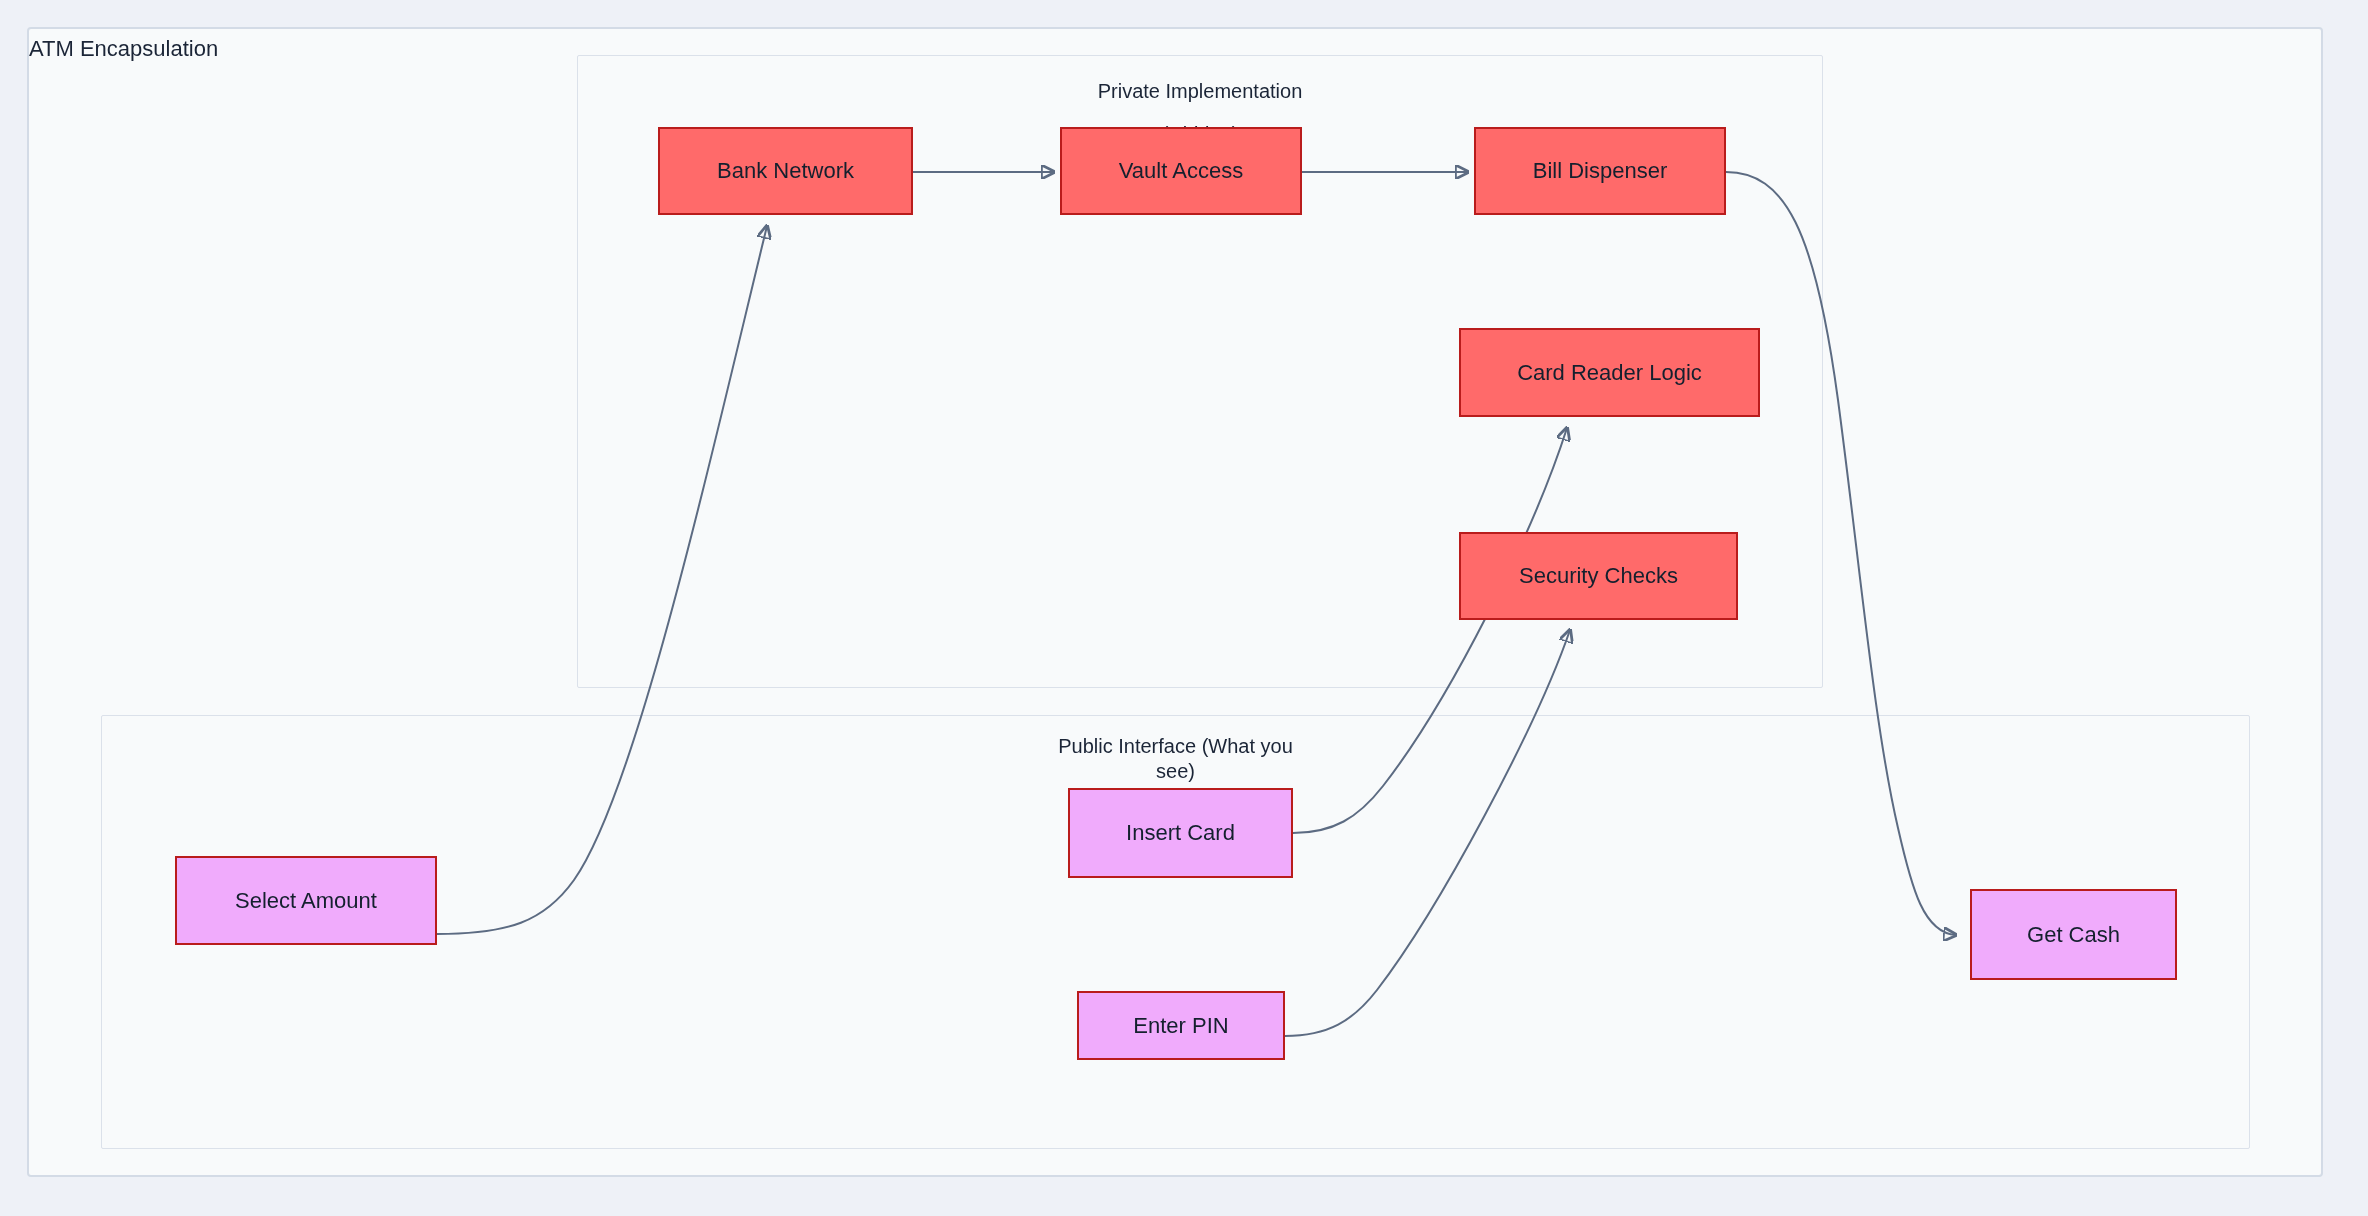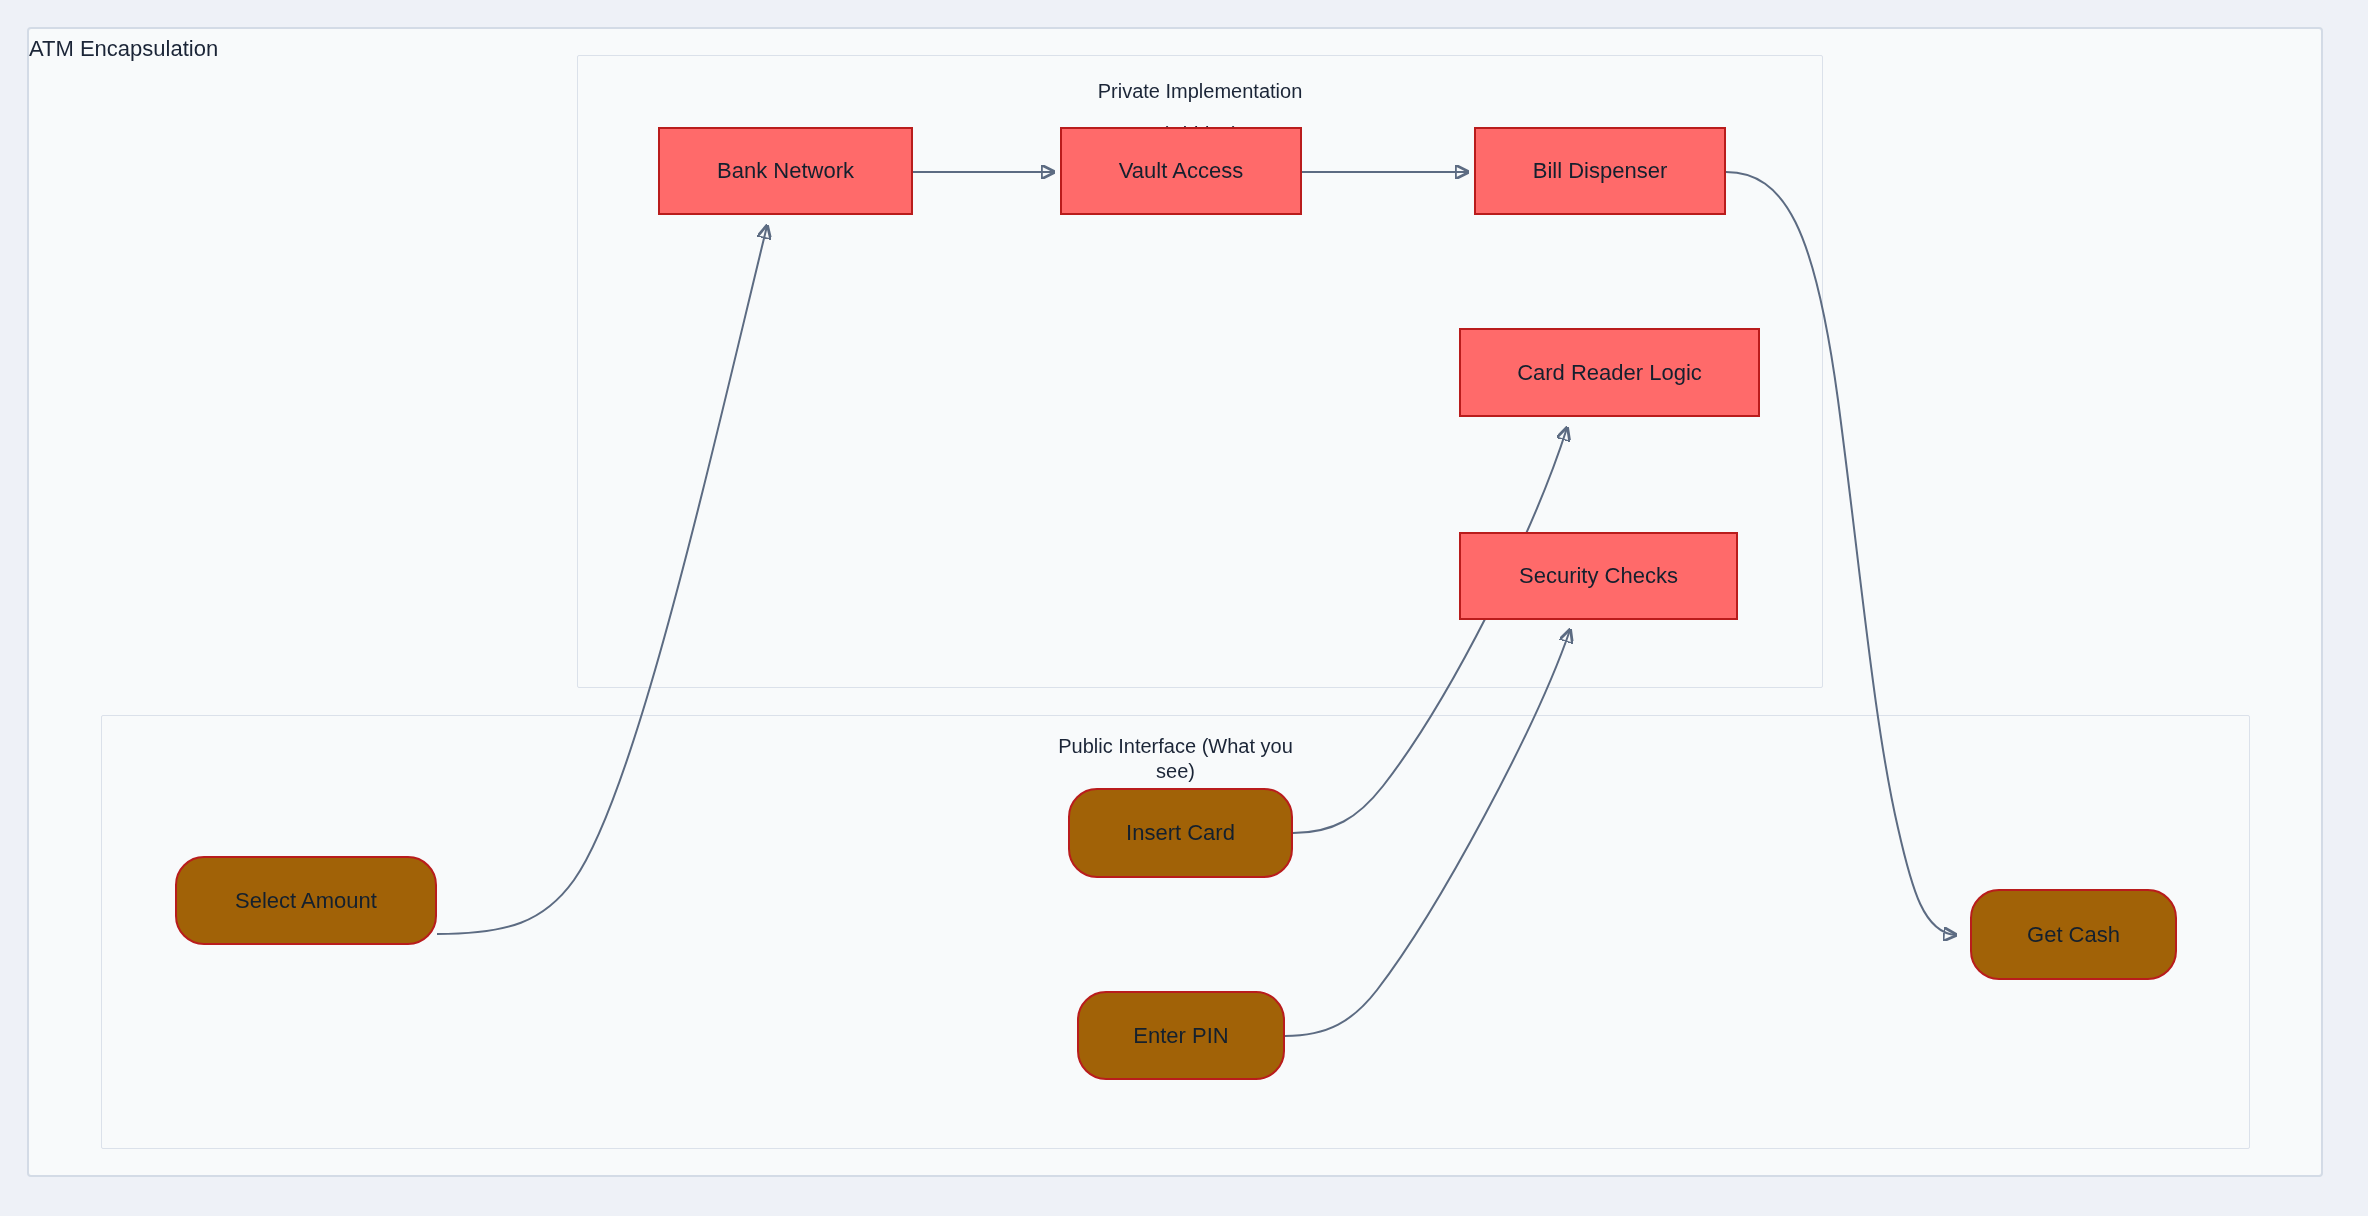--- a/index.html
+++ b/index.html
@@ -34,21 +34,21 @@
   .title-line{position:absolute;left:0;right:0;text-align:center;font-size:20px;color:#1b2537;}
   .edges{position:absolute;left:0;top:0;width:2368px;height:1216px;pointer-events:none;}
   .edges path{stroke:#5c6b82;stroke-width:2;fill:none;}
   .node{
     position:absolute;box-sizing:border-box;
     display:flex;align-items:center;justify-content:center;
     font-size:22px;color:#14202e;text-align:left;
     border:2px solid #b91c1c;
   }
   .node-private{background:#ff6a6a;}
-  .node-public{background:#a16207;border-radius:29px;}
+  .node-public{background:#f0abfc;}
 </style>
 </head>
 <body>
 
 <div class="canvas">
 
   <div class="cluster cluster-outer">
     <div class="cluster-title title-outer">ATM Encapsulation</div>
   </div>
 
@@ -97,21 +97,21 @@
   </div>
 
   <div class="node node-public" style="left:1068px;top:788px;width:225px;height:90px;">
     <span>Insert Card</span>
   </div>
 
   <div class="node node-public" style="left:175px;top:856px;width:262px;height:89px;">
     <span>Select Amount</span>
   </div>
 
-  <div class="node node-public" style="left:1077px;top:991px;width:208px;height:89px;">
+  <div class="node node-public" style="left:1077px;top:991px;width:208px;height:69px;">
     <span>Enter PIN</span>
   </div>
 
   <div class="node node-public" style="left:1970px;top:889px;width:207px;height:91px;">
     <span>Get Cash</span>
   </div>
 
 </div>
 
 </body></html>

